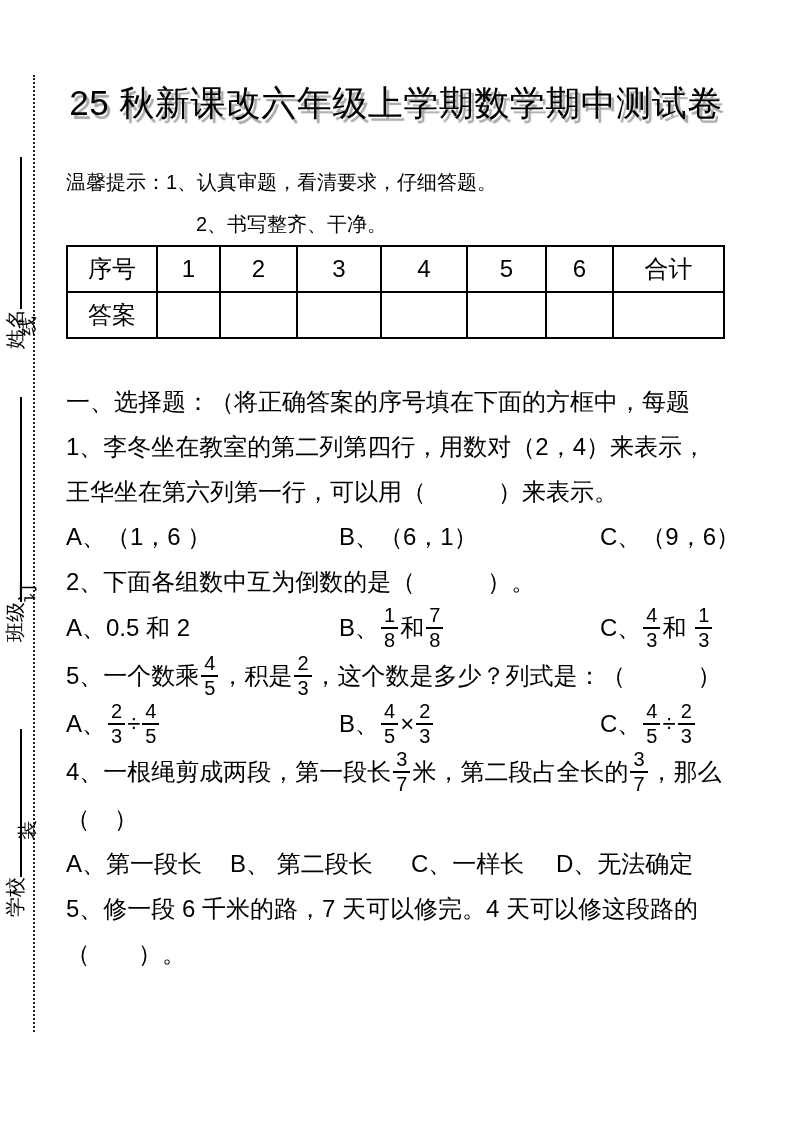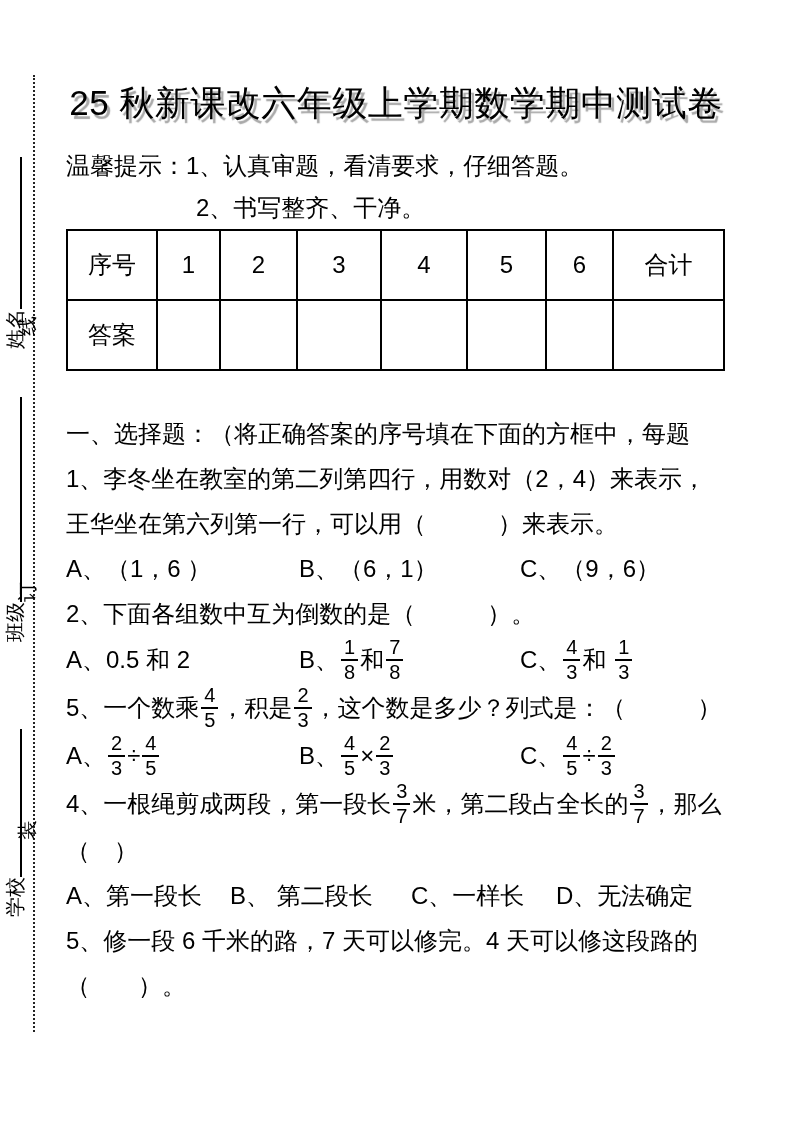--- a/index.html
+++ b/index.html
@@ -21,43 +21,43 @@
   .field { left:3px; }
   .uline { display:inline-block; border-bottom:2px solid #000; height:16px; }
   .bchar { left:15px; }
   
   .content { position:absolute; left:66px; top:0; width:660px; }
   .page-title {
     margin-top:80px; font-size:35px; font-weight:normal; text-align:center;
     white-space:nowrap; letter-spacing:0.5px;
     text-shadow:3px 4px 1px #a8a8a8;
   }
-  .tips { font-size:24px; margin-top:18px;text-align:center; }
+  .tips { font-size:20px; margin-top:34px;text-align:center; }
   .tips .tline { height:42px; display:flex; align-items:center; white-space:pre; }
   .tips .l2 { margin-left:130px; }
   table.answer {
     border-collapse:collapse; width:657px; table-layout:fixed;
     font-size:24px; margin-top:0;
   }
   table.answer td {
     border:2px solid #000; height:44px; text-align:center;
-    padding:12px; overflow:hidden;
+    padding:0; overflow:hidden;
   }
   .questions-block { margin-top:40px; }
   .q-line {
     min-height:45px; display:flex; align-items:center;
     font-size:24px; white-space:pre;
   }
   .frac {
     display:inline-flex; flex-direction:column; align-items:center;
     line-height:1.05; font-size:20px; margin:1px 2px; font-weight:500;
   }
   .frac .num { padding:0 3px 1px; }
   .frac .den { border-top:2px solid #000; padding:1px 3px 0; }
-  .opt-row.cols3 { display:grid; grid-template-columns:233px 221px 1fr; }
+  .opt-row.cols3 { display:grid; grid-template-columns:233px 221px 1fr;gap:40px; }
   .opt-row.cols4 { display:grid; grid-template-columns:164px 181px 145px 1fr; }
   .opt { display:flex; align-items:center; white-space:pre; }
 </style>
 </head>
 <body>
 
 <div>
   <div class="dotline"></div>
 
   <div class="vblock field" style="top:349px"><span>姓名</span><span class="uline" style="width:152px"></span></div>

